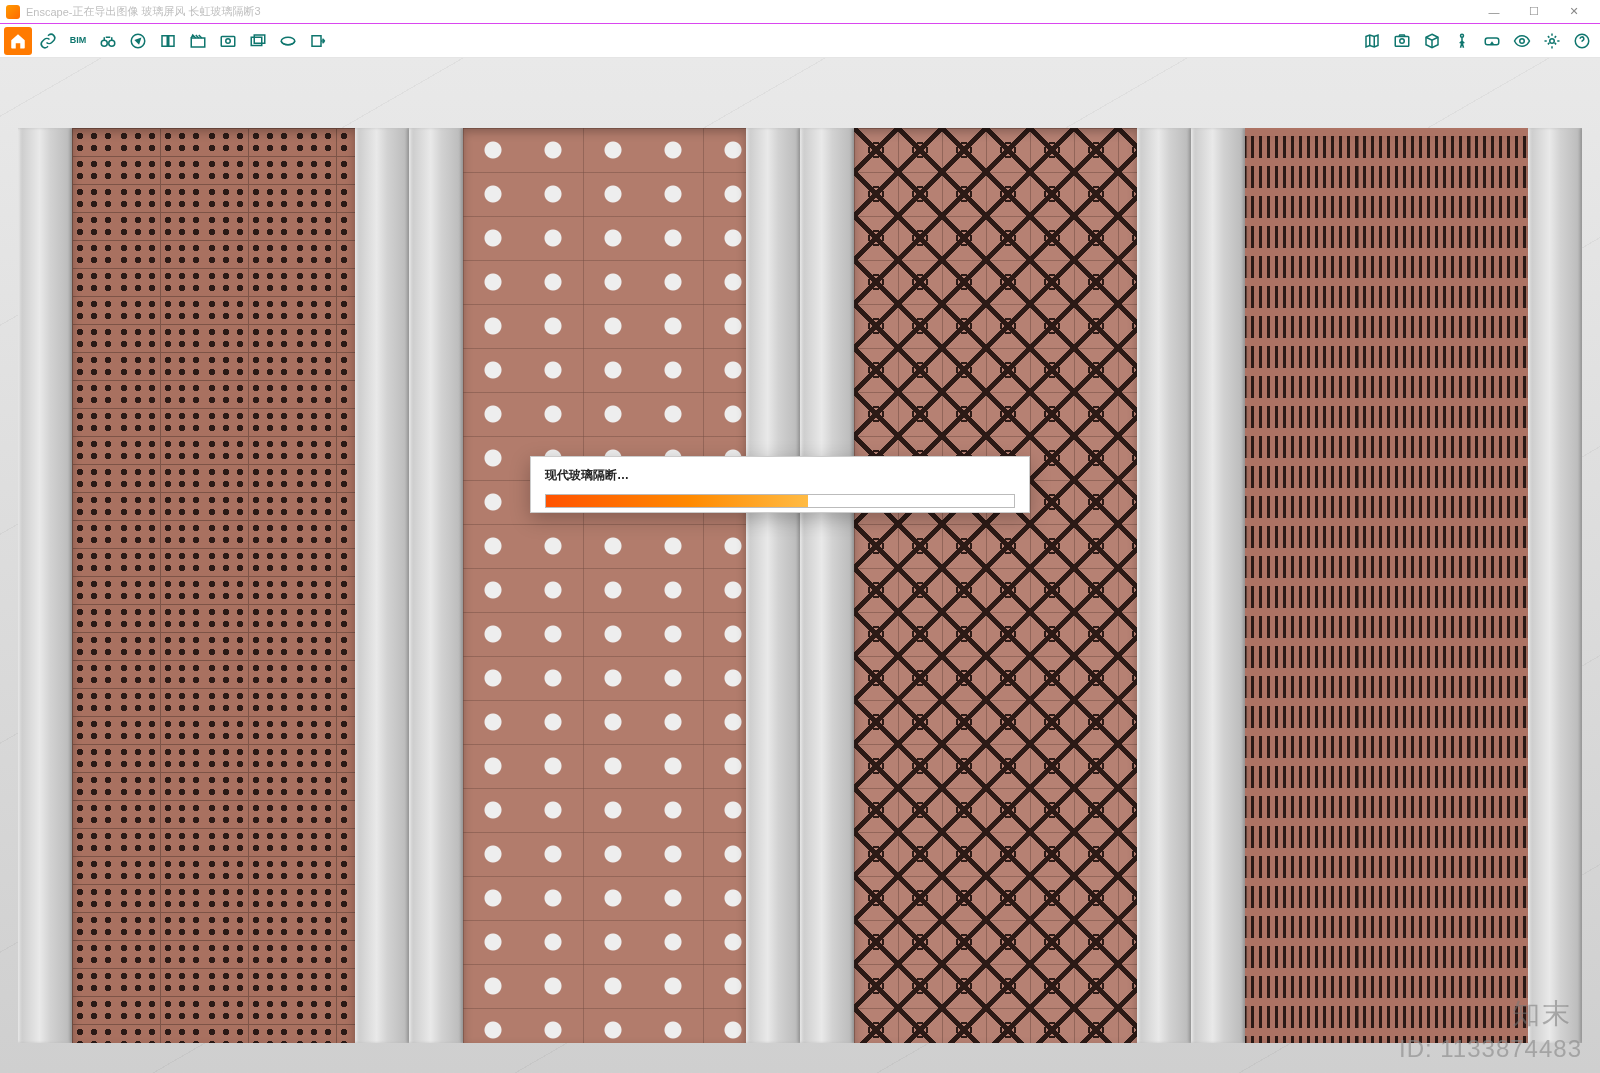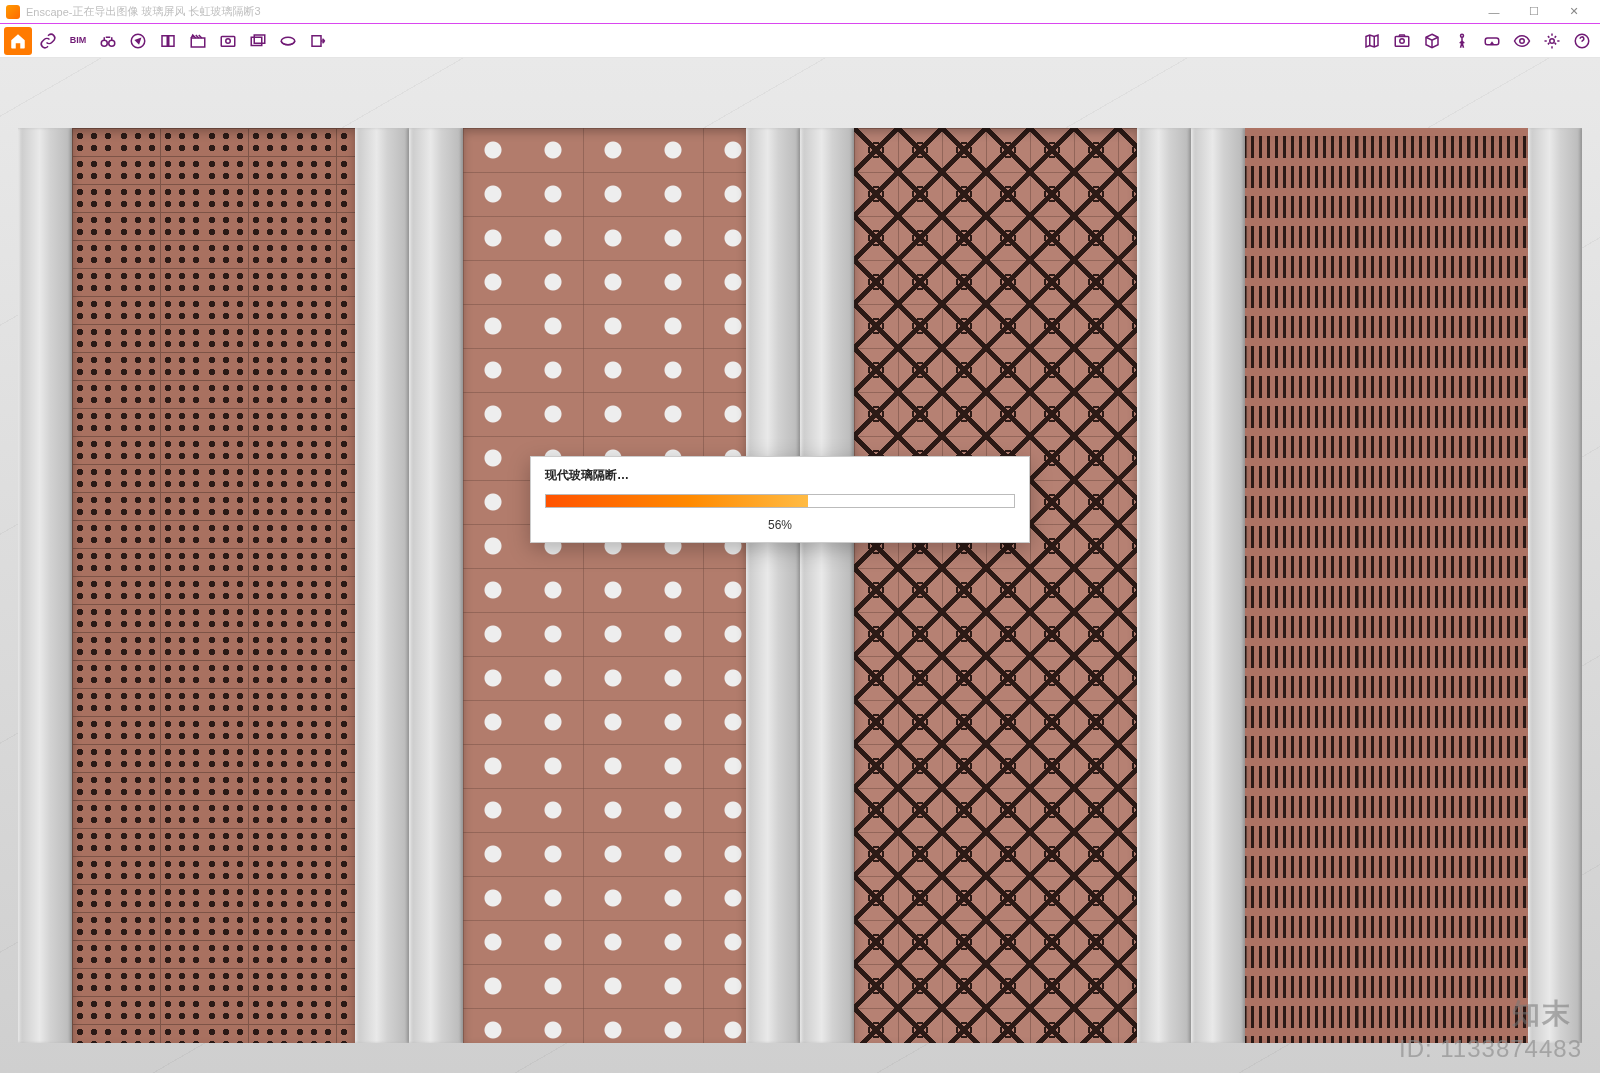--- a/index.html
+++ b/index.html
@@ -43,21 +43,21 @@
     background: #fff;
     display: flex;
     align-items: center;
     padding: 0 4px;
     gap: 2px;
     border-bottom: 1px solid #e5e5e5;
   }
   .tool-btn {
     width: 28px; height: 28px;
     display: flex; align-items: center; justify-content: center;
-    color: #701a75;
+    color: #0f766e;
     border-radius: 3px;
     cursor: pointer;
   }
   .tool-btn.home { background: #ff7a00; color: #fff; }
   .tool-btn svg { width: 18px; height: 18px; }
   .tool-btn .bim-text { font-size: 9px; font-weight: 600; line-height:1; text-align:center; }
   .toolbar .spacer { flex: 1; position: relative; }
   .toolbar .caret-down {
     position: absolute;
     left: 50%;
@@ -193,21 +193,21 @@
     border: none;
     cursor: pointer;
   }
 
   
   .watermark-brand {
     position: absolute;
     right: 28px; bottom: 40px;
     font-size: 28px;
     color: rgba(120,120,120,.55);
-    font-weight: 700;
+    font-weight: 400;
     letter-spacing: 2px;
   }
   .watermark-id {
     position: absolute;
     right: 18px; bottom: 10px;
     font-size: 24px;
     color: rgba(140,140,140,.65);
     letter-spacing: 1px;
   }
   .wm-diag {
@@ -376,18 +376,17 @@
       <div class="brick-panel p4"></div>
       <div class="pillar"></div>
     </div>
   </div>
 
   <div class="dialog">
     <div class="dlg-title">现代玻璃隔断…</div>
     <div class="pbar-wrap">
       <div class="pbar-fill" style="width:56%"></div>
     </div>
-    <div class="pct">56%</div>
   </div>
 
   <div class="watermark-brand">知末</div>
   <div class="watermark-id">ID: 1133874483</div>
 </div>
 
 </body></html>

